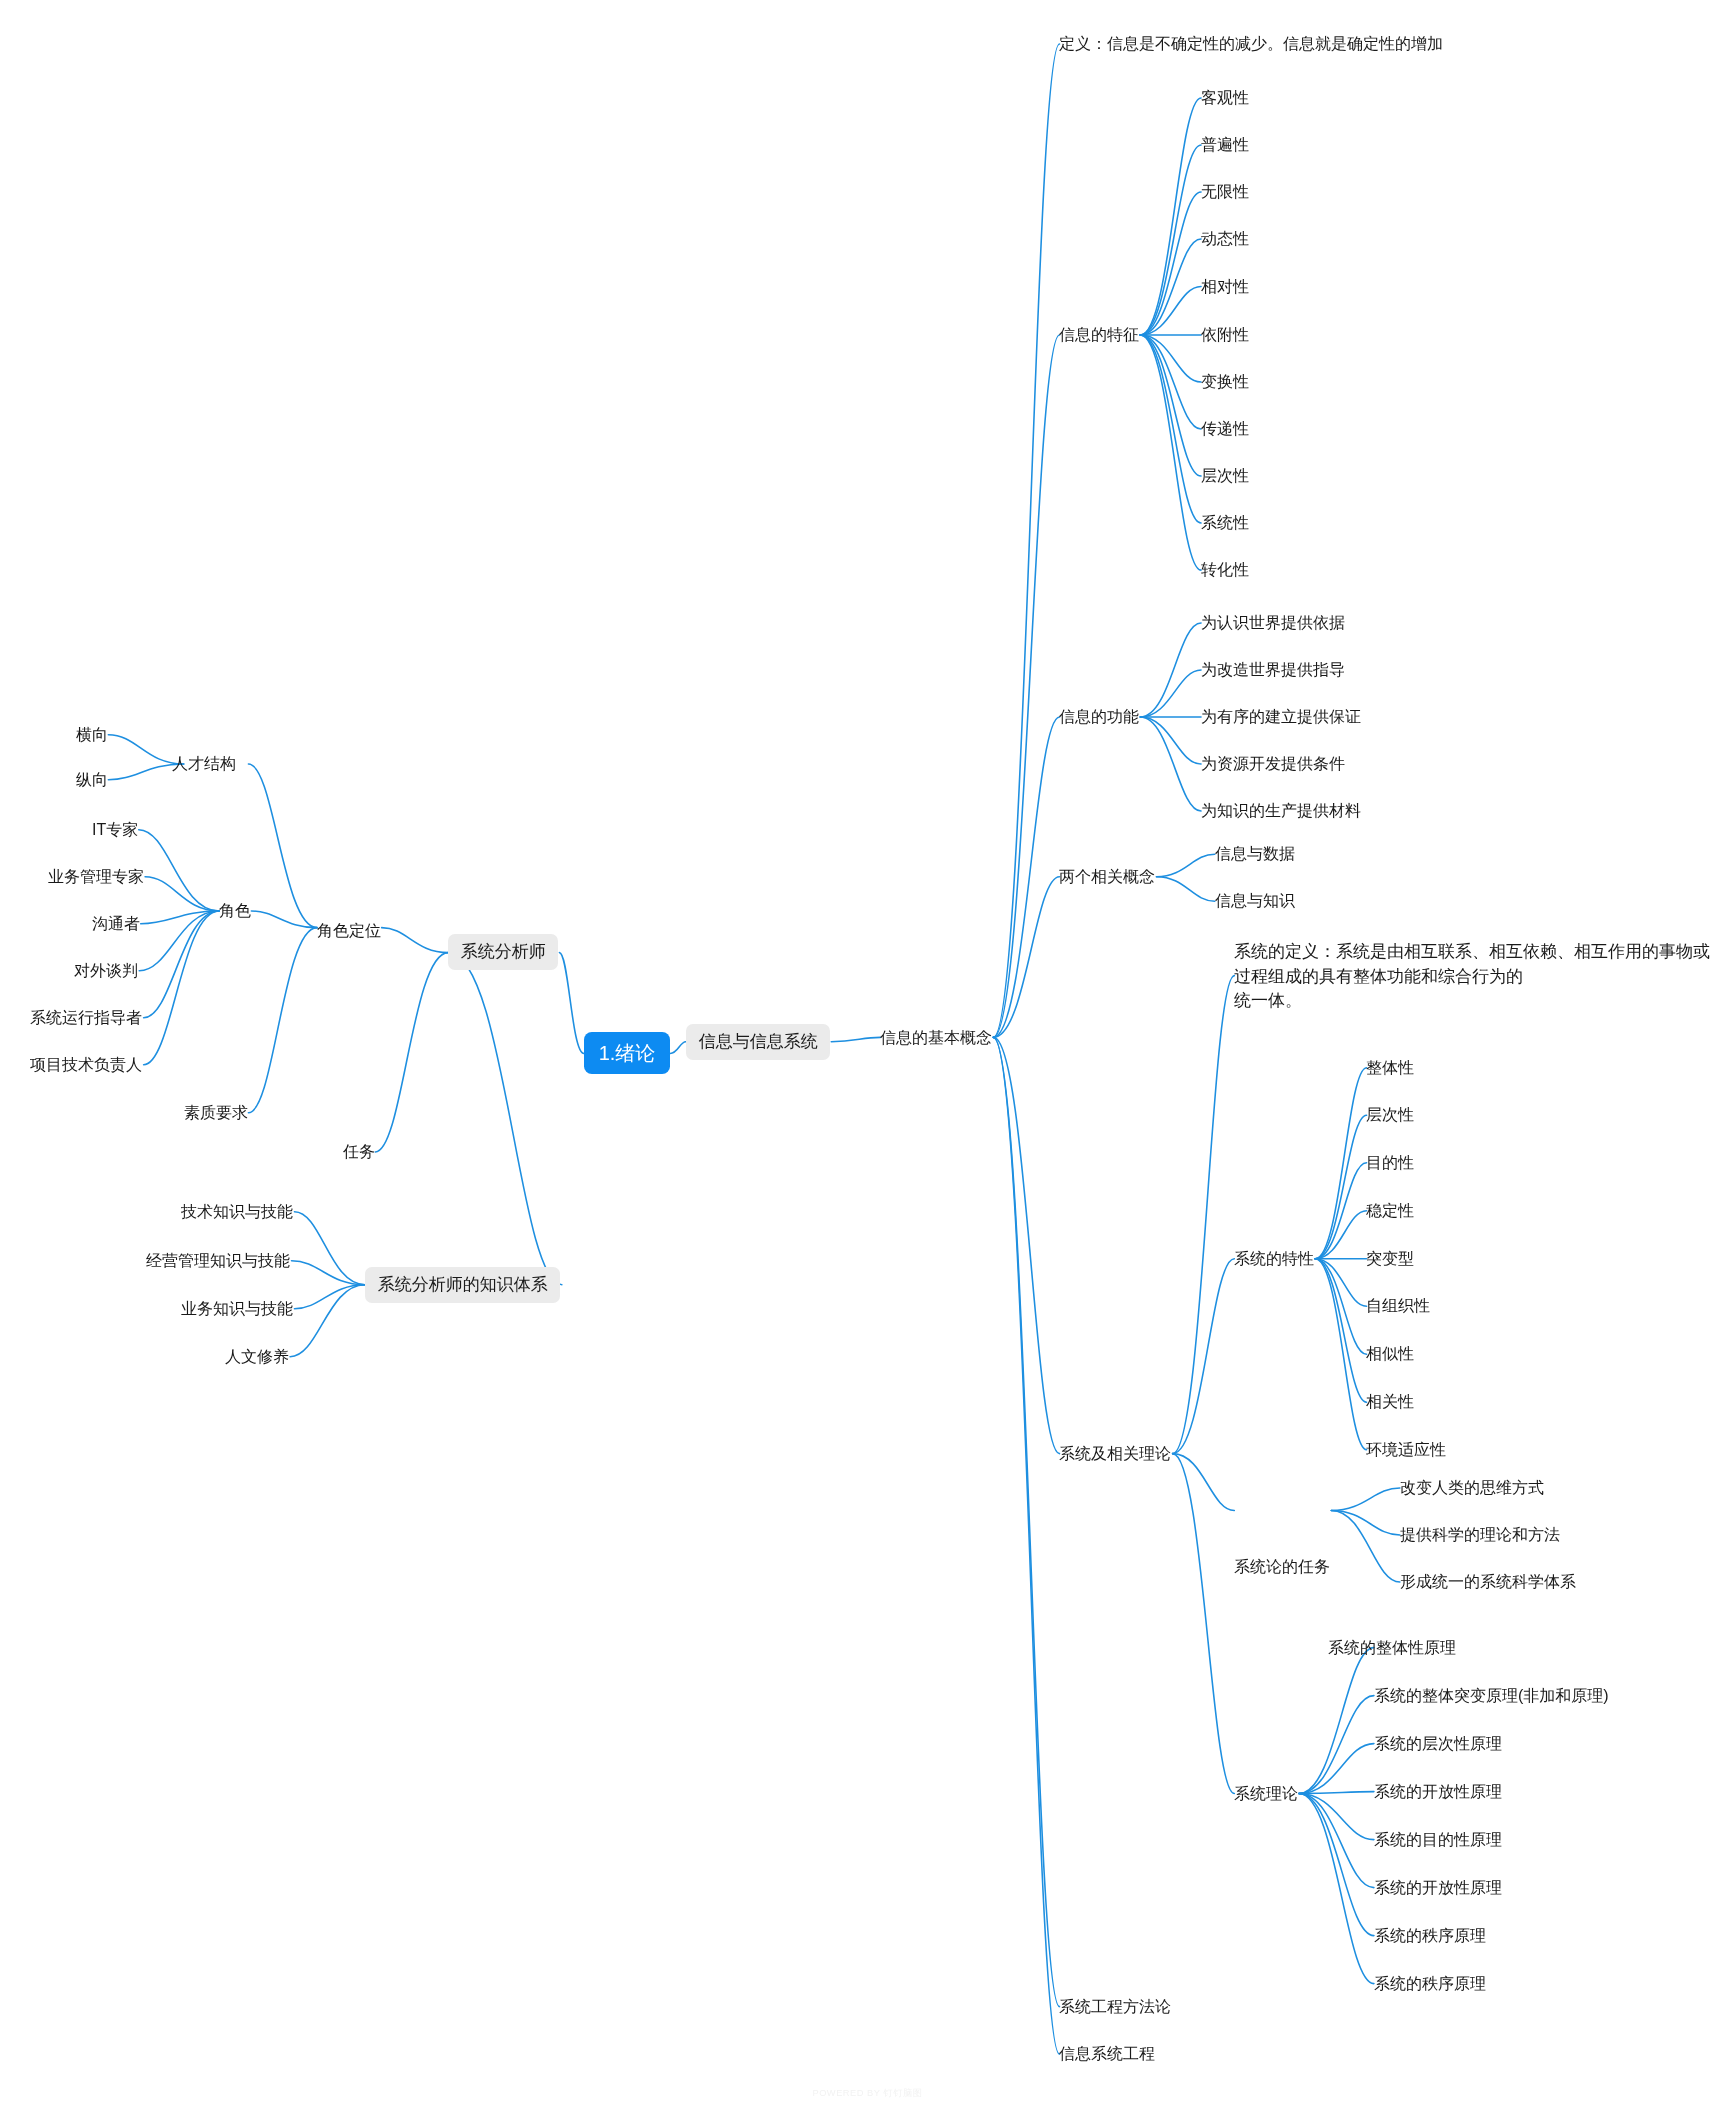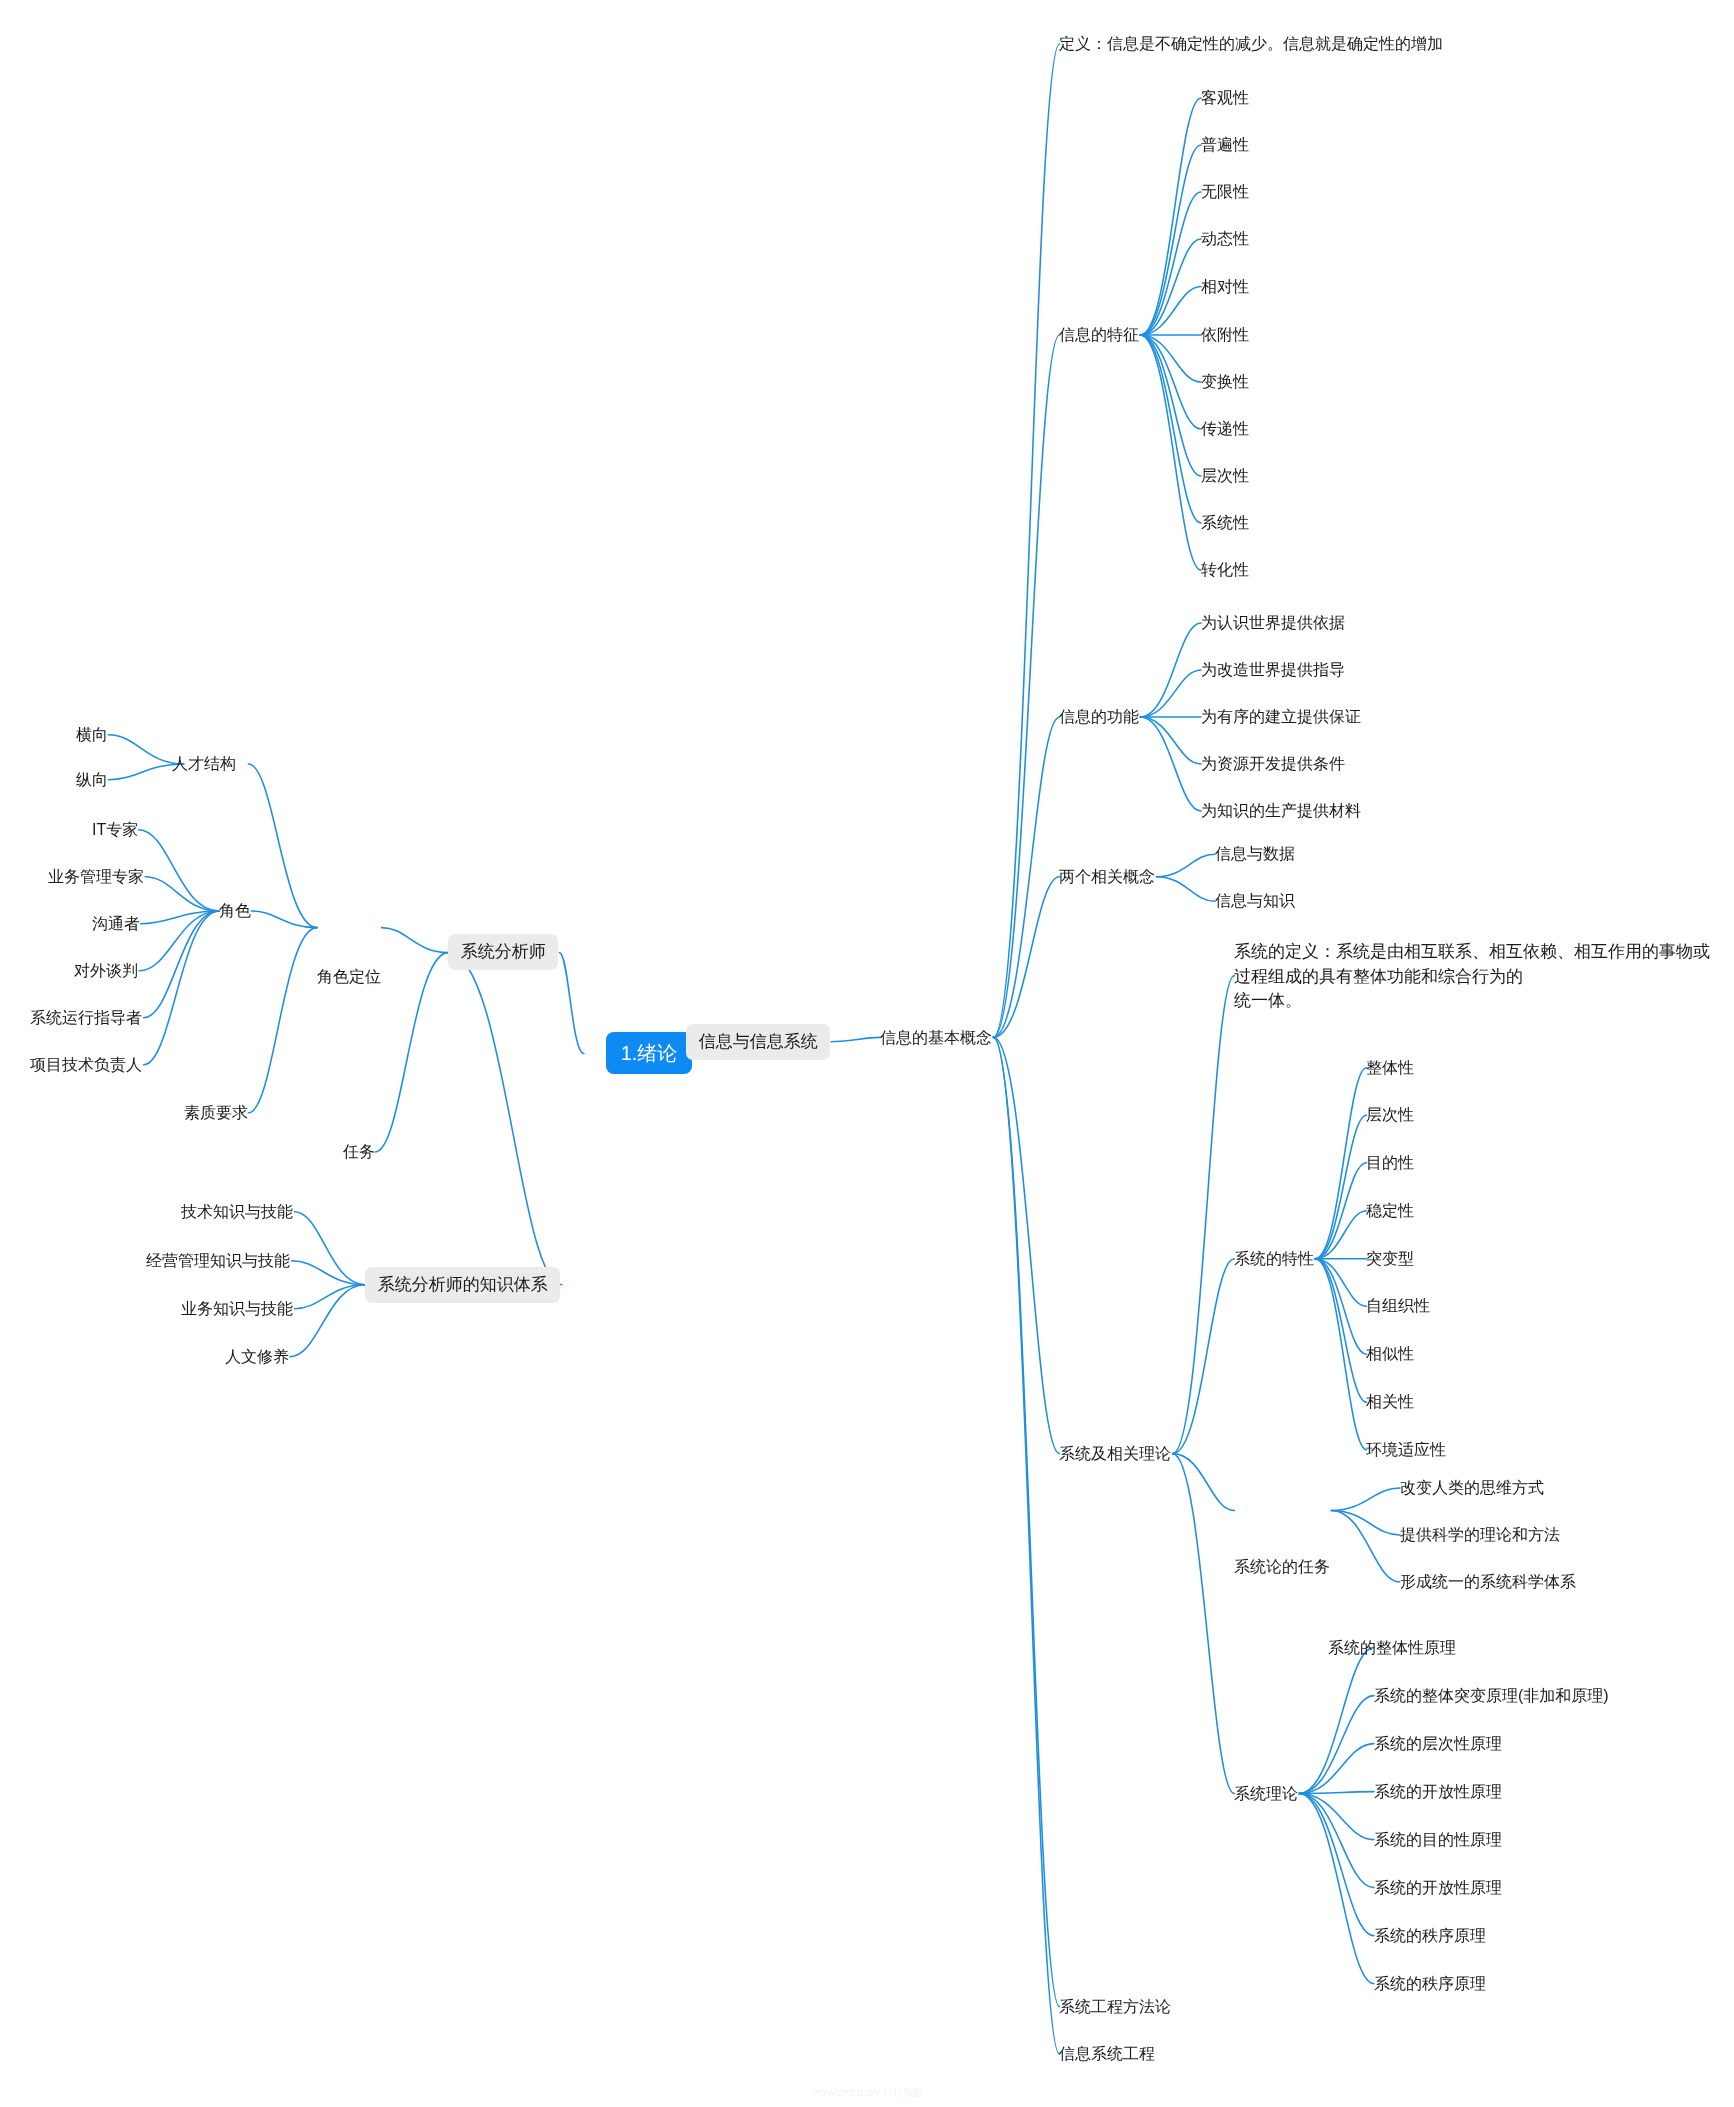--- a/index.html
+++ b/index.html
@@ -2,21 +2,21 @@
 <html style="font-size:7.8px"><head>
 <meta charset="utf-8">
 <style>
   html,body{margin:0;padding:0;background:#fff;}
   body{font-family:"Liberation Sans","DejaVu Sans",sans-serif;}
   #canvas{position:relative;width:1735px;height:2108px;background:#ffffff;overflow:hidden;}
   #wires{position:absolute;left:0;top:0;width:1735px;height:2108px;pointer-events:none;}
   .node{position:absolute;white-space:pre;color:#1a1a1a;line-height:1.32;}
   .node.plain{font-size:16px;}
   .node.boxed{font-size:17px;background:#ebebeb;border-radius:6.9px;padding:6.9px 12.7px;}
-  .node.root{font-size:20px;background:#0d8bf2;color:#fff;border-radius:7.8px;padding:7.8px 14.7px;font-weight:400;margin-left:22px;}
+  .node.root{font-size:20px;background:#0d8bf2;color:#fff;border-radius:7.8px;padding:7.8px 14.7px;font-weight:400;}
   .node.multiline{font-size:17px;line-height:1.45;}
   #watermark{position:absolute;left:0;right:0;top:2087px;text-align:center;font-size:9.3px;color:#f2f2f2;letter-spacing:0.5px;}
 </style>
 </head>
 <body>
 
 <div id="canvas">
   <svg id="wires" viewBox="0 0 3542 4304" width="1735" height="2108">
       <path d="M1368,2151 C1384,2151 1387.84,2127 1400,2127" fill="none" stroke="#1e8fe0" stroke-width="3.2" stroke-linecap="round"></path>
       <path d="M1697,2127 C1747,2127 1759,2118 1797,2118" fill="none" stroke="#1e8fe0" stroke-width="3.2" stroke-linecap="round"></path>
@@ -138,21 +138,21 @@
       <div class="node plain" style="left: 1400px; top: 1524px;">提供科学的理论和方法</div>
       <div class="node plain" style="left: 1400px; top: 1571px;">形成统一的系统科学体系</div>
       <div class="node plain" style="left: 1328px; top: 1637px;">系统的整体性原理</div>
       <div class="node plain" style="left: 1374px; top: 1685px;">系统的整体突变原理(非加和原理)</div>
       <div class="node plain" style="left: 1374px; top: 1733px;">系统的层次性原理</div>
       <div class="node plain" style="left: 1374px; top: 1781px;">系统的开放性原理</div>
       <div class="node plain" style="left: 1374px; top: 1829px;">系统的目的性原理</div>
       <div class="node plain" style="left: 1374px; top: 1877px;">系统的开放性原理</div>
       <div class="node plain" style="left: 1374px; top: 1925px;">系统的秩序原理</div>
       <div class="node plain" style="left: 1374px; top: 1973px;">系统的秩序原理</div>
-      <div class="node plain" style="left: 317px; top: 966px; text-align: right;">角色定位</div>
+      <div class="node plain" style="left: 317px; top: 920px; text-align: right;">角色定位</div>
       <div class="node plain" style="left: 343px; top: 1141px;">任务</div>
       <div class="node boxed" style="left: 365px; top: 1267px;">系统分析师的知识体系</div>
       <div class="node plain" style="left: 172px; top: 753px;">人才结构</div>
       <div class="node plain" style="left: 219px; top: 900px;">角色</div>
       <div class="node plain" style="left: 184px; top: 1102px;">素质要求</div>
       <div class="node plain" style="left: 76px; top: 724px;">横向</div>
       <div class="node plain" style="left: 76px; top: 769px;">纵向</div>
       <div class="node plain" style="left: 92px; top: 819px;">IT专家</div>
       <div class="node plain" style="left: 48px; top: 866px;">业务管理专家</div>
       <div class="node plain" style="left: 92px; top: 913px;">沟通者</div>

